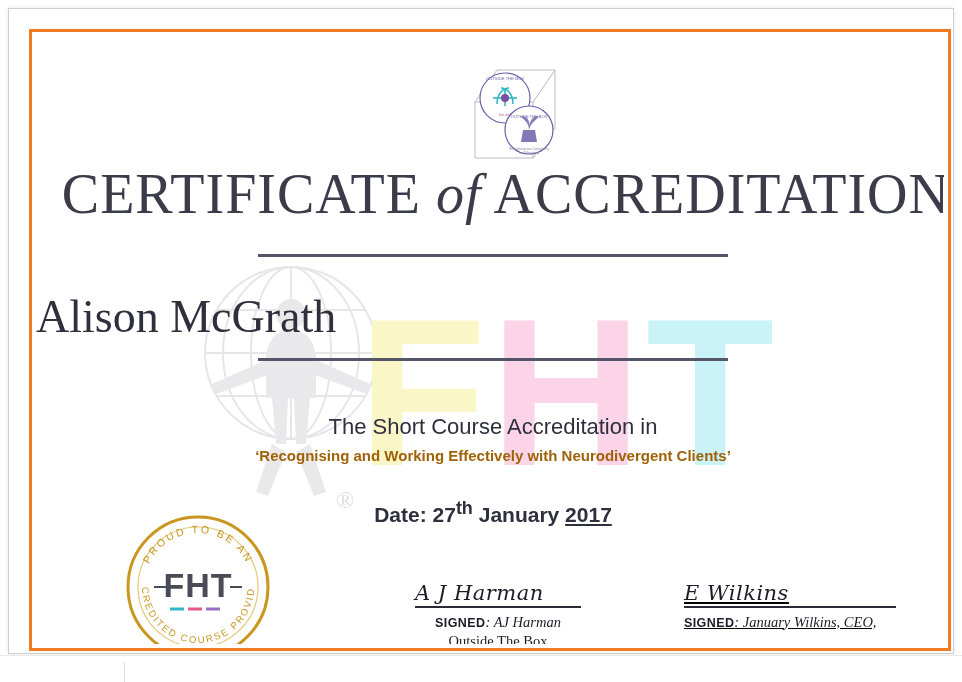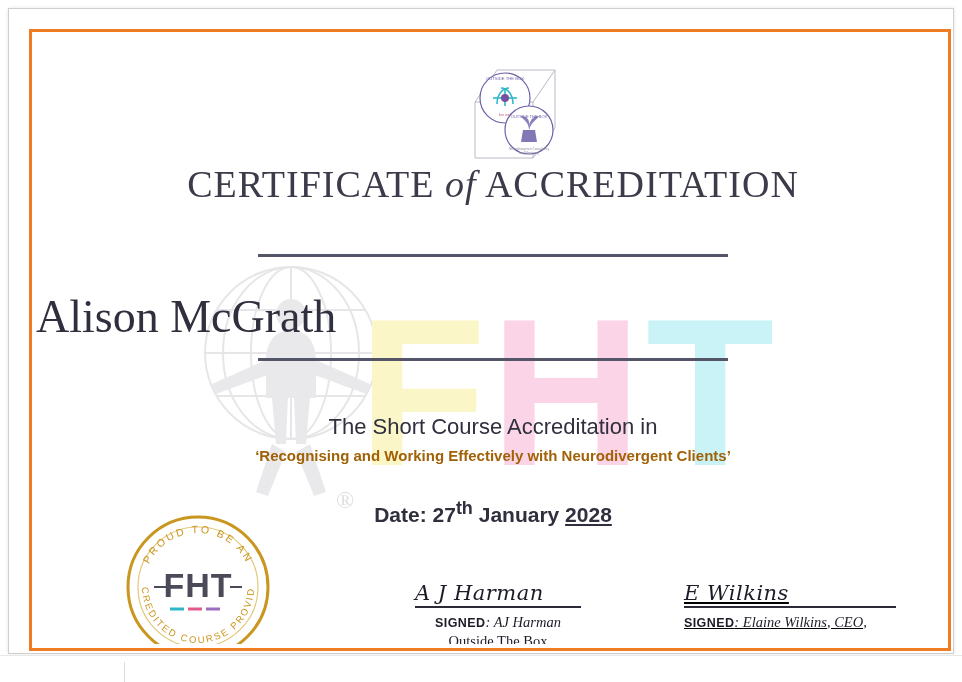--- a/index.html
+++ b/index.html
@@ -91,23 +91,23 @@
     width: 112px;
     height: 112px;
   }
 
   
   .cert-title {
     position: absolute;
     left: 0;
     top: 126px;
     width: 914px;
-    text-align: center;
+    text-align: right;
     font-family: "Liberation Serif", serif;
-    font-size: 38px;
+    font-size: 56px;
     letter-spacing: 1px;
     color: #3b3b4a;
     white-space: nowrap;
   }
   .cert-title .of {
     font-style: italic;
   }
 
   .rule {
     position: absolute;
@@ -343,21 +343,21 @@
 
         <div class="rule rule-bottom"></div>
 
 
         <div class="course-line1">The Short Course Accreditation in</div>
         <div class="course-line2">‘Recognising and Working Effectively with Neurodivergent Clients’</div>
 
         <div class="date-line">
           <span>Date: 27</span><sup>th</sup>
           <span>January</span>
-          <span class="date-year">2028</span>
+          <span class="date-year">2017</span>
         </div>
 
         <svg class="fht-seal" viewBox="0 0 148 148">
           <defs>
             <path id="arcTop" d="M20 74 A54 54 0 0 1 128 74"></path>
             <path id="arcBottom" d="M18 74 A56 56 0 0 0 130 74"></path>
           </defs>
           <circle cx="74" cy="74" r="70" fill="#ffffff" stroke="#c9961f" stroke-width="3"></circle>
           <circle cx="74" cy="74" r="60" fill="#ffffff" stroke="#e3c879" stroke-width="1.2"></circle>
           <text font-family="Liberation Sans, sans-serif" font-size="10.5" fill="#c9961f" letter-spacing="2.4">
@@ -382,21 +382,21 @@
           <div class="sig-name">
             <span class="sig-label">SIGNED</span><span class="sig-italic">: AJ Harman</span>
           </div>
           <div class="sig-sub">Outside The Box</div>
         </div>
 
         <div class="sig-block sig-2">
           <div class="sig-script">E Wilkins</div>
           <div class="sig-rule"></div>
           <div class="sig-name">
-            <span class="sig-label">SIGNED</span><span class="sig-italic">: Elaine Wilkins, CEO,</span>
+            <span class="sig-label">SIGNED</span><span class="sig-italic">: January Wilkins, CEO,</span>
           </div>
         </div>
 
       </div>
     </div>
   </div>
 
   <div class="bottom-strip">
     <div class="tick"></div>
   </div>

